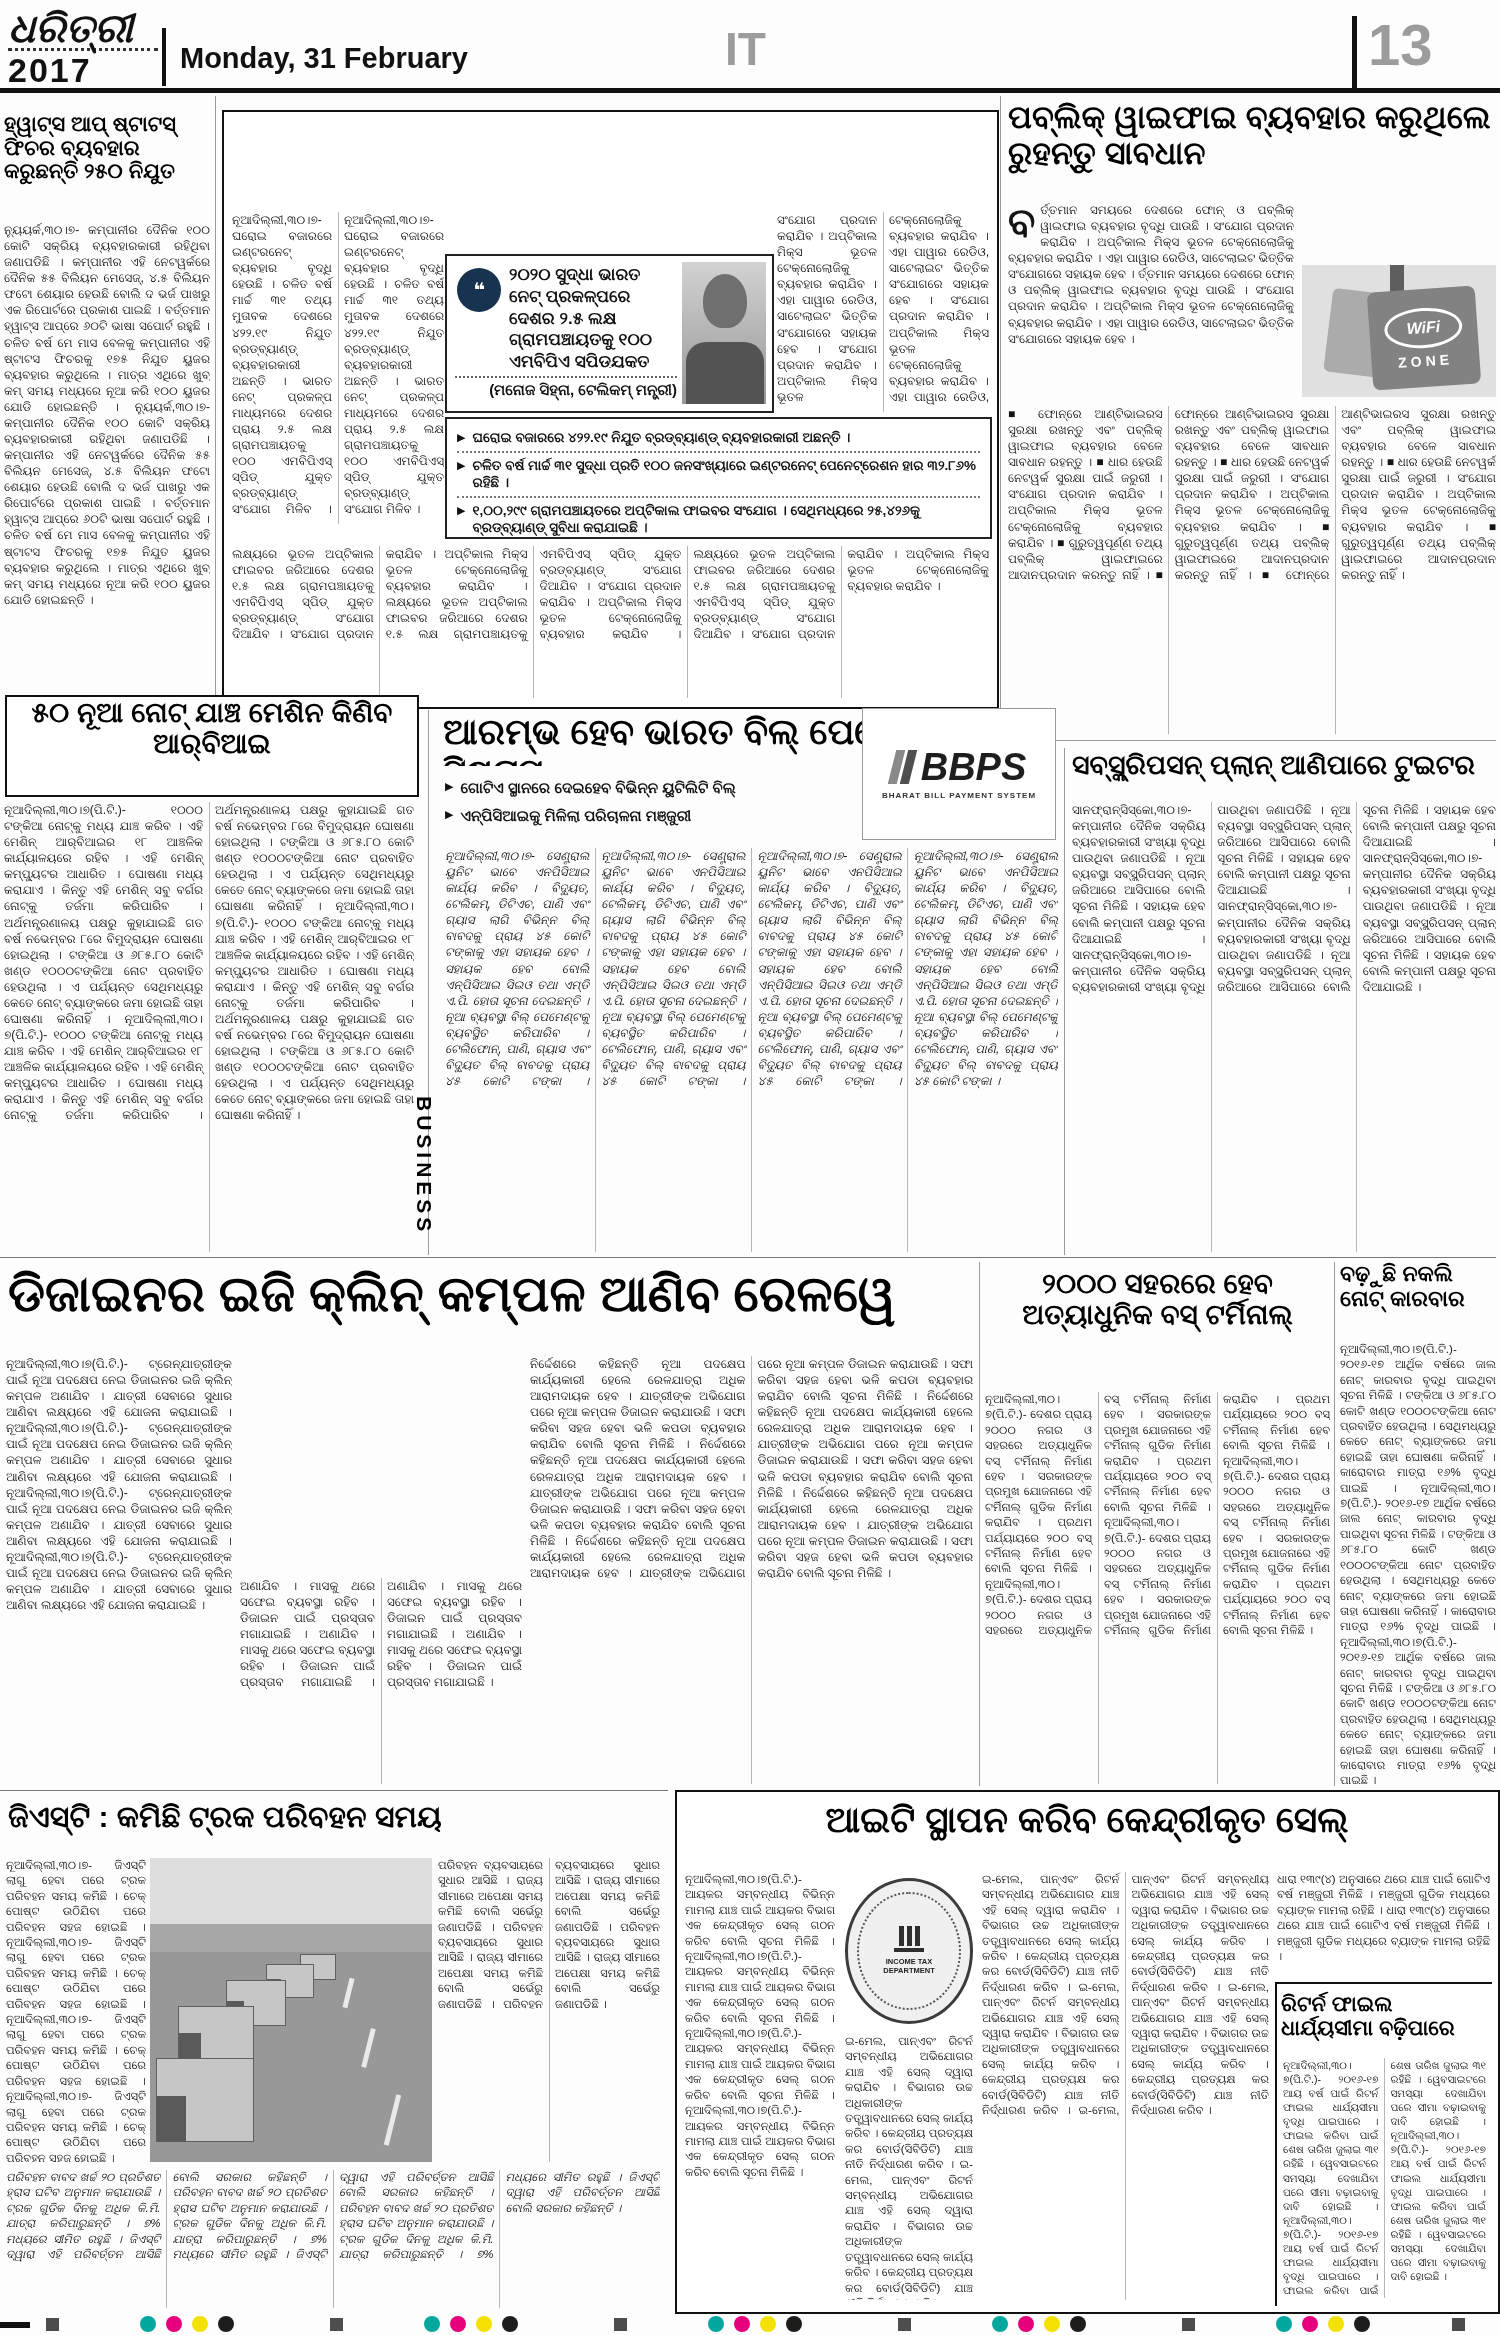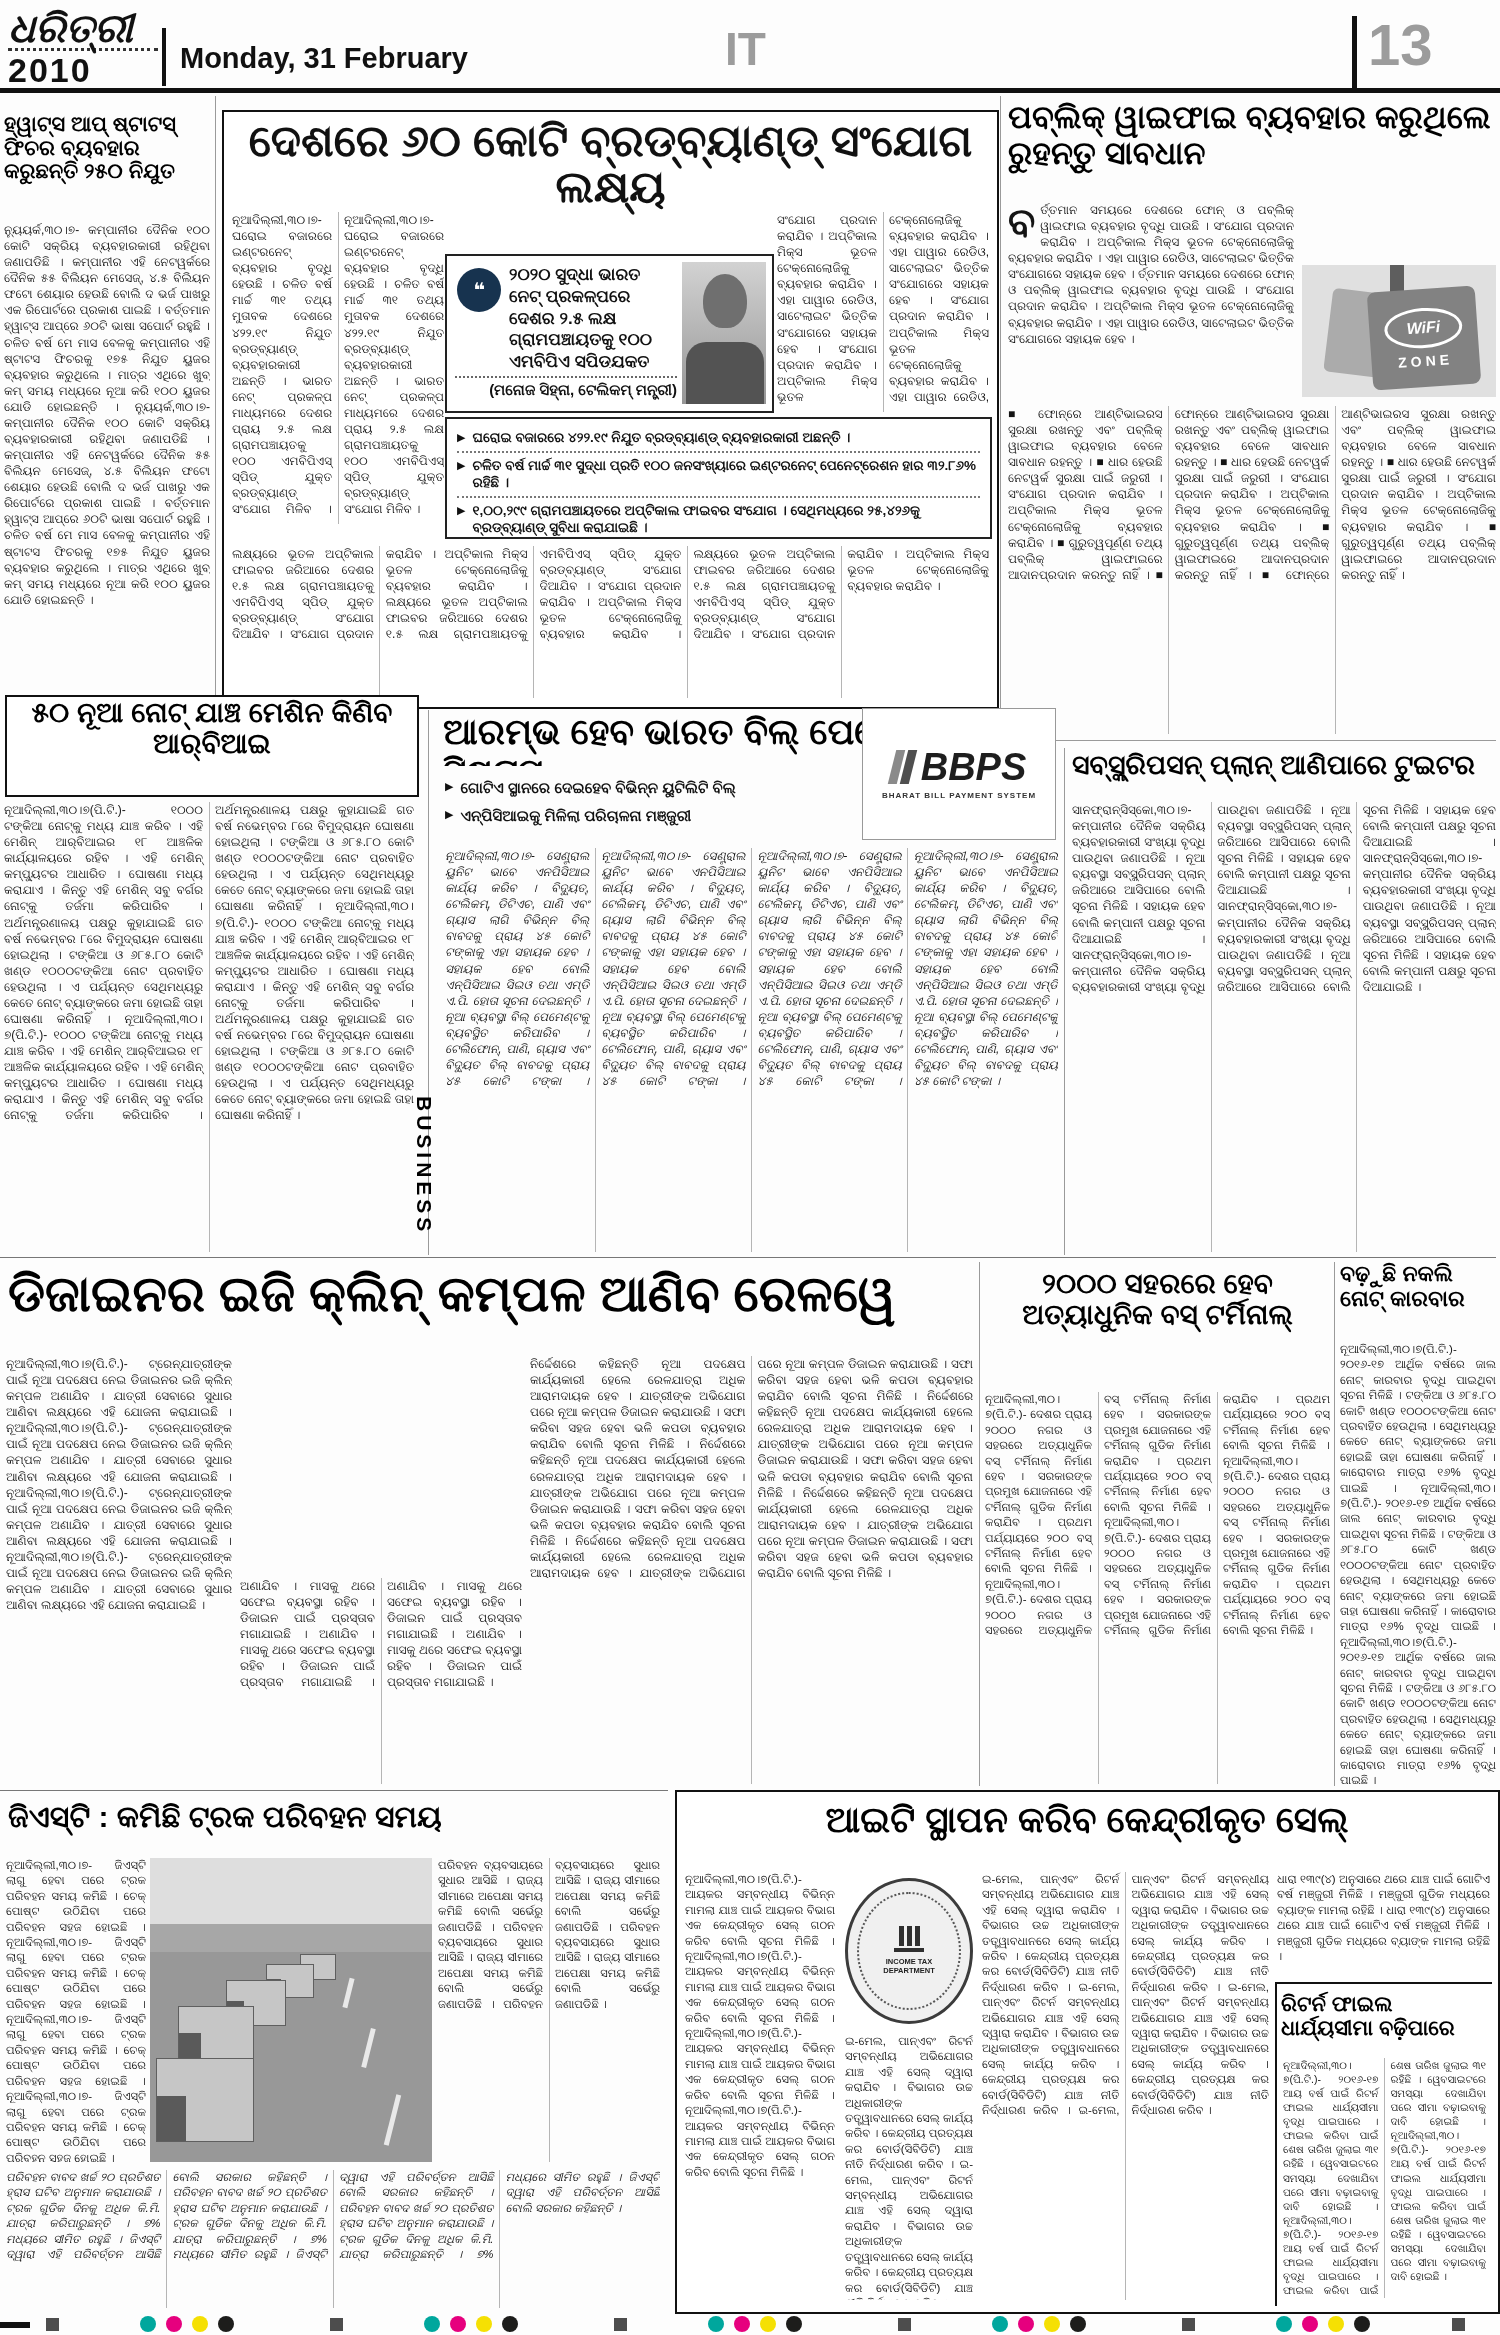--- a/index.html
+++ b/index.html
@@ -86,37 +86,36 @@
   .reg-dot{width:16px;height:16px;border-radius:50%;}
   .reg-square{position:absolute;width:13px;height:13px;}
 </style>
 </head>
 <body>
 
 <div class="page">
 
   <div class="abs" style="left:8px;top:8px;width:150px;">
     <div class="mast-logo">ଧରିତ୍ରୀ</div>
-    <div class="mast-year">2010</div>
+    <div class="mast-year">2017</div>
   </div>
   <div class="mast-bar" style="left:162px;top:28px;width:4px;height:58px;"></div>
   <div class="abs mast-date" style="left:180px;top:42px;">Monday, 31 February</div>
   <div class="abs mast-section" style="left:725px;top:22px;">IT</div>
   <div class="mast-bar" style="left:1352px;top:16px;width:5px;height:72px;"></div>
   <div class="abs mast-page" style="left:1368px;top:16px;">13</div>
   <div class="thickrule" style="left:0;top:88px;width:1500px;"></div>
 
   <div class="vrule" style="left:215px;top:96px;height:600px;"></div>
   <div class="vrule" style="left:1000px;top:96px;height:646px;"></div>
 
   <div class="abs hl" style="left:4px;top:112px;width:206px;height:104px;font-size:21px;">ହ୍ୱାଟ୍ସ ଆପ୍ ଷ୍ଟାଟସ୍ ଫିଚର ବ୍ୟବହାର କରୁଛନ୍ତି ୨୫୦ ନିଯୁତ</div>
   <div class="abs body-text" style="left:4px;top:222px;width:206px;height:472px;">ନ୍ୟୁୟର୍କ,୩୦।୭- କମ୍ପାନୀର ଦୈନିକ ୧୦୦ କୋଟି ସକ୍ରିୟ ବ୍ୟବହାରକାରୀ ରହିଥିବା ଜଣାପଡିଛି । କମ୍ପାନୀର ଏହି ନେଟୱର୍କରେ ଦୈନିକ ୫୫ ବିଲିୟନ ମେସେଜ୍, ୪.୫ ବିଲିୟନ ଫଟୋ ଶେୟାର ହେଉଛି ବୋଲି ଦ ଭର୍ଜ ପାଖରୁ ଏକ ରିପୋର୍ଟରେ ପ୍ରକାଶ ପାଇଛି । ବର୍ତ୍ତମାନ ହ୍ୱାଟ୍ସ ଆପ୍‌ରେ ୬୦ଟି ଭାଷା ସପୋର୍ଟ ରହୁଛି । ଚଳିତ ବର୍ଷ ମେ ମାସ ବେଳକୁ କମ୍ପାନୀର ଏହି ଷ୍ଟାଟସ ଫିଚରକୁ ୧୭୫ ନିଯୁତ ୟୁଜର ବ୍ୟବହାର କରୁଥିଲେ । ମାତ୍ର ଏଥିରେ ଖୁବ୍ କମ୍ ସମୟ ମଧ୍ୟରେ ନୂଆ କରି ୧୦୦ ୟୁଜର ଯୋଡି ହୋଇଛନ୍ତି । ନ୍ୟୁୟର୍କ,୩୦।୭- କମ୍ପାନୀର ଦୈନିକ ୧୦୦ କୋଟି ସକ୍ରିୟ ବ୍ୟବହାରକାରୀ ରହିଥିବା ଜଣାପଡିଛି । କମ୍ପାନୀର ଏହି ନେଟୱର୍କରେ ଦୈନିକ ୫୫ ବିଲିୟନ ମେସେଜ୍, ୪.୫ ବିଲିୟନ ଫଟୋ ଶେୟାର ହେଉଛି ବୋଲି ଦ ଭର୍ଜ ପାଖରୁ ଏକ ରିପୋର୍ଟରେ ପ୍ରକାଶ ପାଇଛି । ବର୍ତ୍ତମାନ ହ୍ୱାଟ୍ସ ଆପ୍‌ରେ ୬୦ଟି ଭାଷା ସପୋର୍ଟ ରହୁଛି । ଚଳିତ ବର୍ଷ ମେ ମାସ ବେଳକୁ କମ୍ପାନୀର ଏହି ଷ୍ଟାଟସ ଫିଚରକୁ ୧୭୫ ନିଯୁତ ୟୁଜର ବ୍ୟବହାର କରୁଥିଲେ । ମାତ୍ର ଏଥିରେ ଖୁବ୍ କମ୍ ସମୟ ମଧ୍ୟରେ ନୂଆ କରି ୧୦୦ ୟୁଜର ଯୋଡି ହୋଇଛନ୍ତି ।</div>
 
   <div class="abs mainbox" style="left:222px;top:110px;width:773px;height:595px;">
-    <div class="abs bb-headline" style="left:6px;top:6px;width:761px;height:90px;">ଦେଶରେ ୬୦ କୋଟି ବ୍ରଡ୍‌ବ୍ୟାଣ୍ଡ୍ ସଂଯୋଗ ଲକ୍ଷ୍ୟ</div>
     <div class="abs body-text cols2" style="left:8px;top:100px;width:212px;height:312px;">ନୂଆଦିଲ୍ଲୀ,୩୦।୭- ଘରୋଇ ବଜାରରେ ଇଣ୍ଟରନେଟ୍ ବ୍ୟବହାର ବୃଦ୍ଧି ହେଉଛି । ଚଳିତ ବର୍ଷ ମାର୍ଚ୍ଚ ୩୧ ତଥ୍ୟ ମୁତାବକ ଦେଶରେ ୪୨୨.୧୯ ନିଯୁତ ବ୍ରଡ୍‌ବ୍ୟାଣ୍ଡ୍ ବ୍ୟବହାରକାରୀ ଅଛନ୍ତି । ଭାରତ ନେଟ୍ ପ୍ରକଳ୍ପ ମାଧ୍ୟମରେ ଦେଶର ପ୍ରାୟ ୨.୫ ଲକ୍ଷ ଗ୍ରାମପଞ୍ଚାୟତକୁ ୧୦୦ ଏମବିପିଏସ୍ ସ୍ପିଡ୍ ଯୁକ୍ତ ବ୍ରଡ୍‌ବ୍ୟାଣ୍ଡ୍ ସଂଯୋଗ ମିଳିବ । ନୂଆଦିଲ୍ଲୀ,୩୦।୭- ଘରୋଇ ବଜାରରେ ଇଣ୍ଟରନେଟ୍ ବ୍ୟବହାର ବୃଦ୍ଧି ହେଉଛି । ଚଳିତ ବର୍ଷ ମାର୍ଚ୍ଚ ୩୧ ତଥ୍ୟ ମୁତାବକ ଦେଶରେ ୪୨୨.୧୯ ନିଯୁତ ବ୍ରଡ୍‌ବ୍ୟାଣ୍ଡ୍ ବ୍ୟବହାରକାରୀ ଅଛନ୍ତି । ଭାରତ ନେଟ୍ ପ୍ରକଳ୍ପ ମାଧ୍ୟମରେ ଦେଶର ପ୍ରାୟ ୨.୫ ଲକ୍ଷ ଗ୍ରାମପଞ୍ଚାୟତକୁ ୧୦୦ ଏମବିପିଏସ୍ ସ୍ପିଡ୍ ଯୁକ୍ତ ବ୍ରଡ୍‌ବ୍ୟାଣ୍ଡ୍ ସଂଯୋଗ ମିଳିବ ।</div>
     <div class="abs body-text cols2" style="left:553px;top:100px;width:212px;height:200px;">ସଂଯୋଗ ପ୍ରଦାନ କରାଯିବ । ଅପ୍ଟିକାଲ ମିକ୍ସ ଭୂତଳ ଟେକ୍ନୋଲୋଜିକୁ ବ୍ୟବହାର କରାଯିବ । ଏହା ପାୱାର ରେଡିଓ, ସାଟେଲାଇଟ ଭିତ୍ତିକ ସଂଯୋଗରେ ସହାୟକ ହେବ । ସଂଯୋଗ ପ୍ରଦାନ କରାଯିବ । ଅପ୍ଟିକାଲ ମିକ୍ସ ଭୂତଳ ଟେକ୍ନୋଲୋଜିକୁ ବ୍ୟବହାର କରାଯିବ । ଏହା ପାୱାର ରେଡିଓ, ସାଟେଲାଇଟ ଭିତ୍ତିକ ସଂଯୋଗରେ ସହାୟକ ହେବ । ସଂଯୋଗ ପ୍ରଦାନ କରାଯିବ । ଅପ୍ଟିକାଲ ମିକ୍ସ ଭୂତଳ ଟେକ୍ନୋଲୋଜିକୁ ବ୍ୟବହାର କରାଯିବ । ଏହା ପାୱାର ରେଡିଓ, ସାଟେଲାଇଟ ଭିତ୍ତିକ ସଂଯୋଗରେ ସହାୟକ ହେବ ।</div>
 
     <div class="abs quote-box" style="left:221px;top:142px;width:325px;height:155px;">
       <div class="abs quote-icon" style="left:10px;top:12px;">❝</div>
       <div class="abs quote-text" style="left:62px;top:8px;width:168px;height:104px;">୨୦୨୦ ସୁଦ୍ଧା ଭାରତ ନେଟ୍ ପ୍ରକଳ୍ପରେ ଦେଶର ୨.୫ ଲକ୍ଷ ଗ୍ରାମପଞ୍ଚାୟତକୁ ୧୦୦ ଏମ୍‌ବିପିଏ ସ୍ପିଡ୍‌ଯୁକ୍ତ ବ୍ରଡ୍‌ବ୍ୟାଣ୍ଡ୍ ସଂଯୋଗ ମିଳିବ ।</div>
       <div class="abs quote-attr" style="left:8px;top:120px;width:222px;">(ମନୋଜ ସିହ୍ନା, ଟେଲିକମ୍ ମନ୍ତ୍ରୀ)</div>
       <div class="abs photo minister" style="left:235px;top:6px;width:84px;height:142px;">
         <div class="m-head"></div>
         <div class="m-collar"></div>

